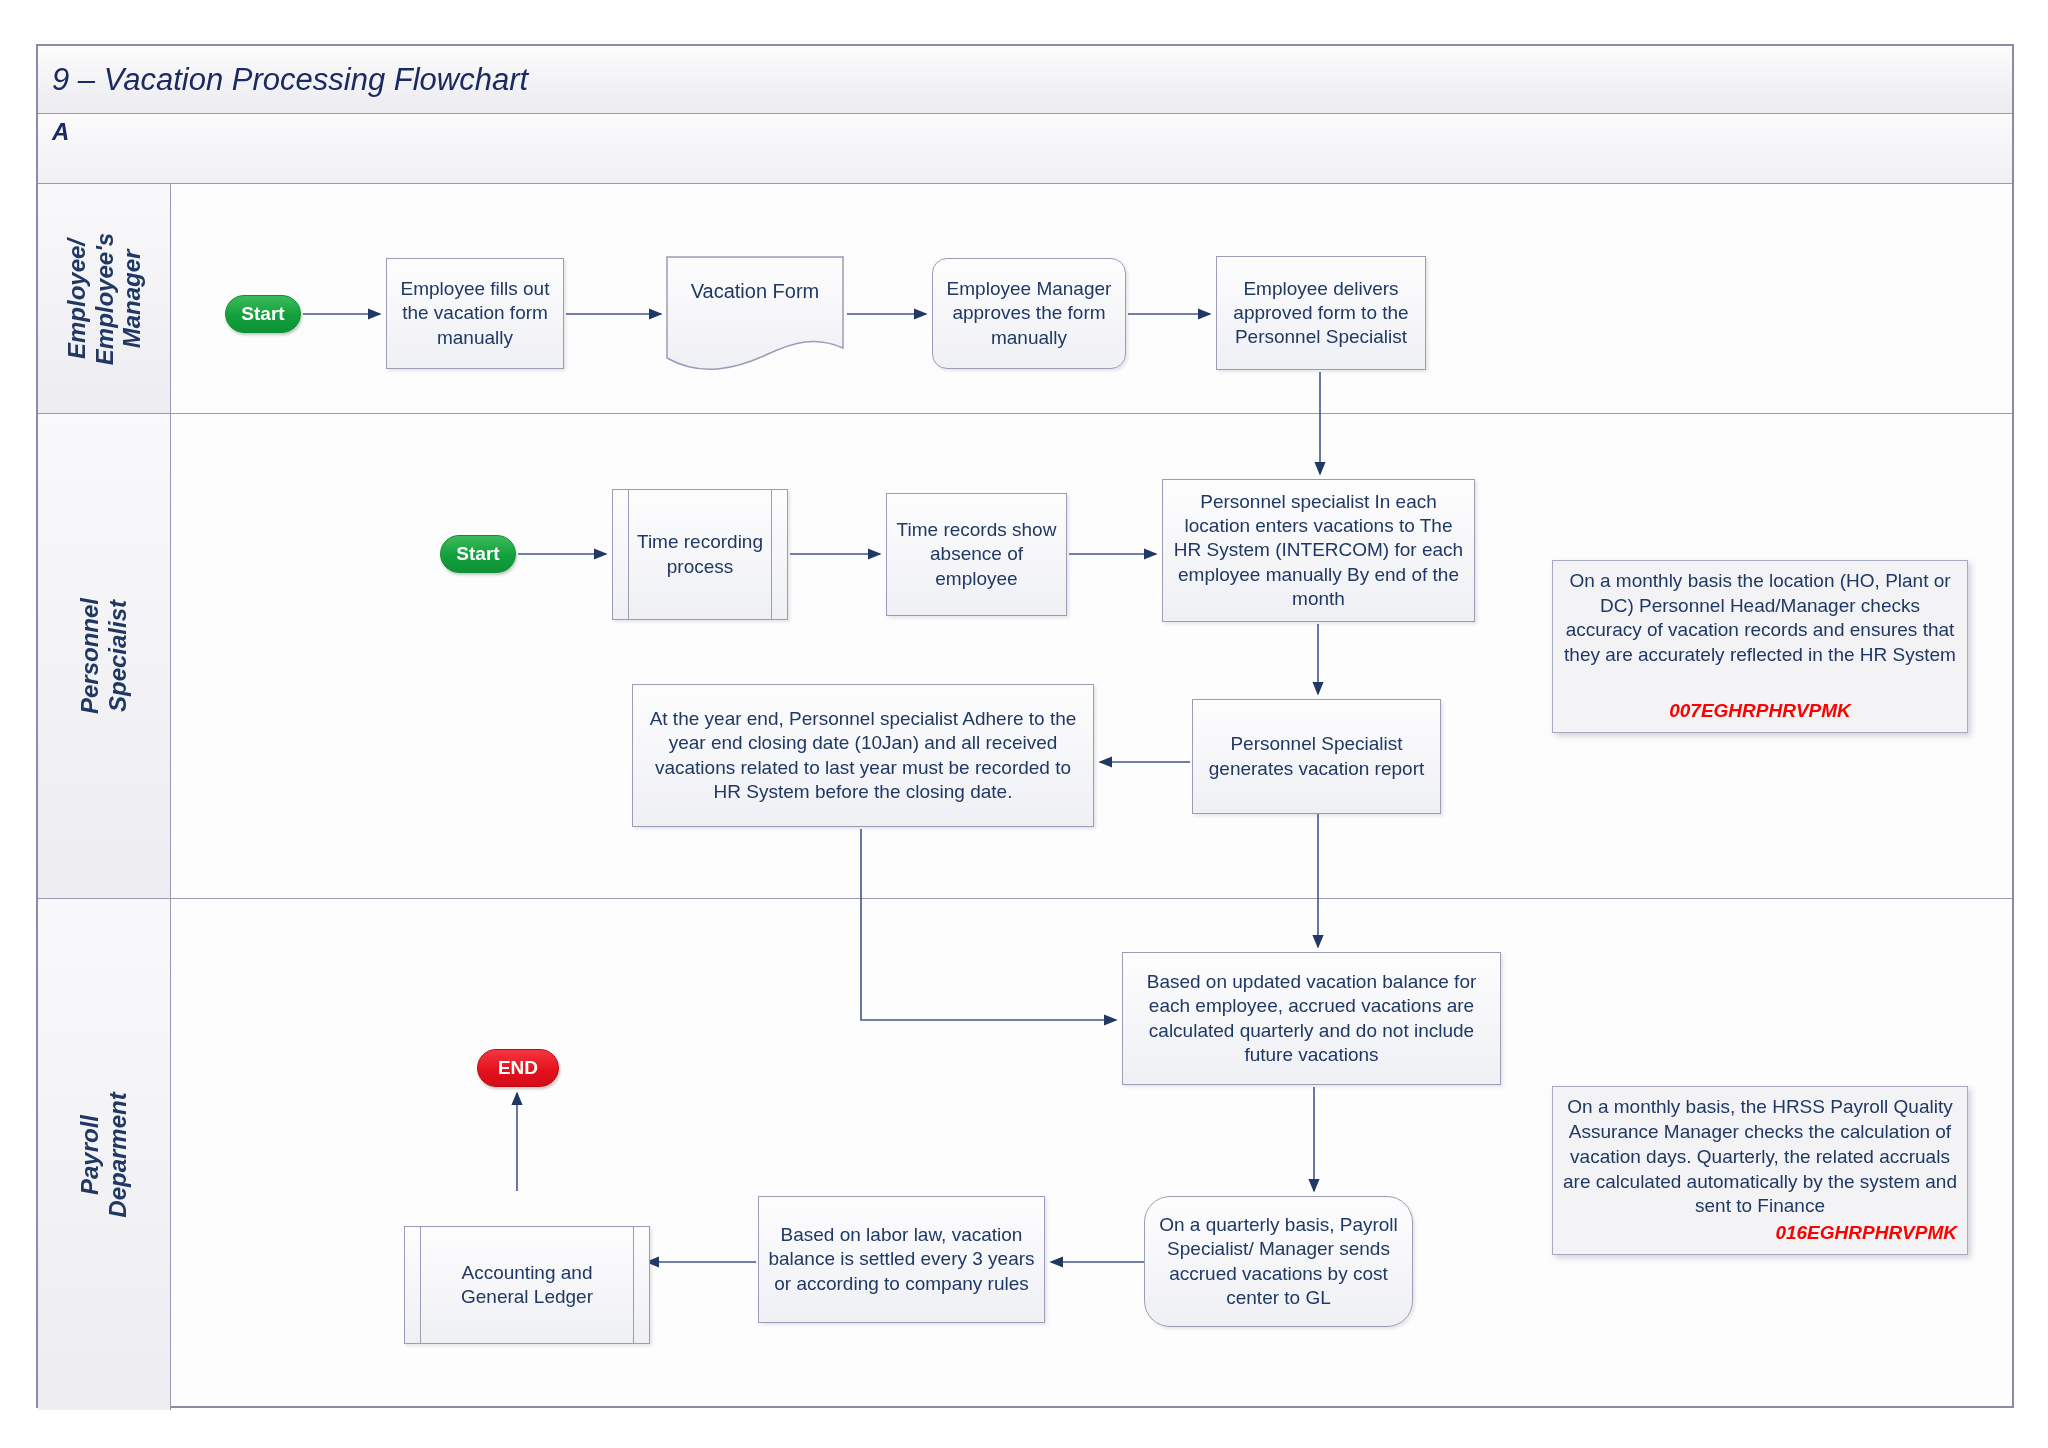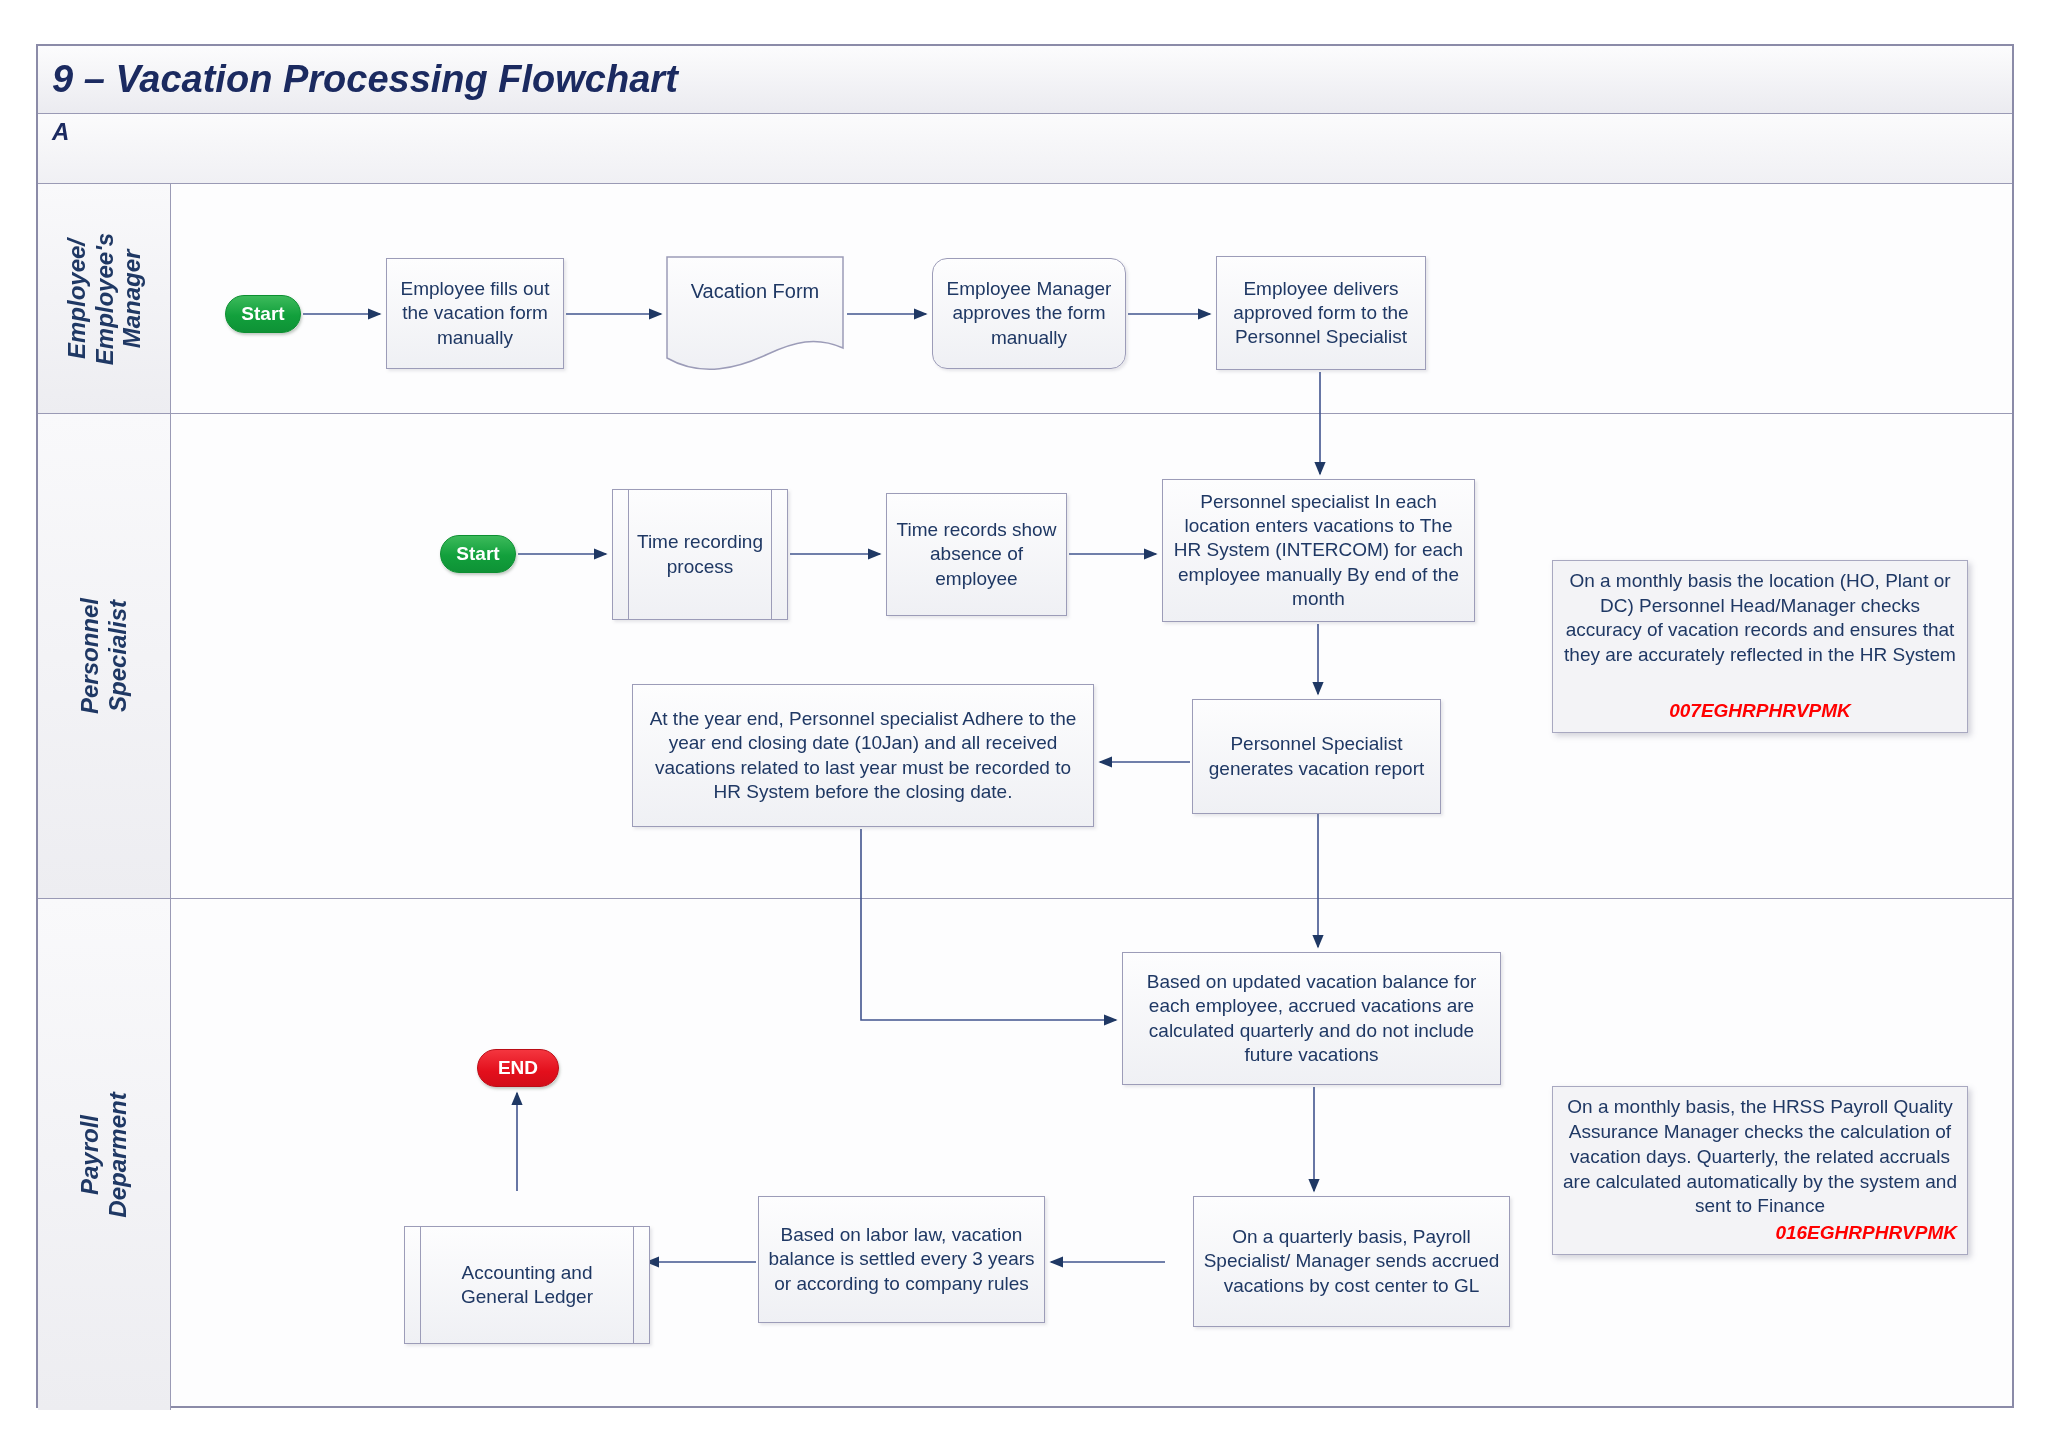--- a/index.html
+++ b/index.html
@@ -7,21 +7,21 @@
   body { font-family:"Liberation Sans", sans-serif; color:#1f3864; }
   .canvas { position:relative; width:2048px; height:1448px; background:#ffffff; overflow:hidden; }
 
   
   .frame { position:absolute; left:36px; top:44px; width:1978px; height:1364px;
            border:2px solid #8b8ba8; background:#fdfdfe; }
   .title-row { position:absolute; left:0; top:0; width:100%; height:68px;
                border-bottom:1px solid #9a9ab5;
                background:linear-gradient(180deg,#fcfcfd 0%,#ebebf0 100%);
                display:flex; align-items:center; padding-left:14px; }
-  .title-text { font-size:38px; font-weight:bold; font-style:italic; color:#1b2a60; }
+  .title-text { font-size:31px; font-weight:normal; font-style:italic; color:#1b2a60; }
   .a-row { position:absolute; left:0; top:68px; width:100%; height:70px;
            border-bottom:1px solid #9a9ab5;
            background:linear-gradient(180deg,#fbfbfc 0%,#f0f0f4 100%); }
   .a-label { position:absolute; left:14px; top:4px; font-size:24px; font-weight:bold; font-style:italic; color:#1b2a60; }
 
   .lane { position:absolute; left:0; width:100%; border-bottom:1px solid #9a9ab5; }
   .lane.last { border-bottom:none; }
   .lane-header { position:absolute; left:0; top:0; width:133px; height:100%;
                  border-right:1px solid #9a9ab5;
                  background:linear-gradient(180deg,#f9f9fb 0%,#ededf1 100%); }
@@ -175,21 +175,21 @@
 
   <div class="note" style="position:absolute; left:1552px; top:560px; width:416px; height:173px;justify-content:space-between;">
     <span>On a monthly basis the location (HO, Plant or DC) Personnel Head/Manager checks accuracy of vacation records and ensures that they are accurately reflected in the HR System</span>
     <span class="code">007EGHRPHRVPMK</span>
   </div>
 
   <div class="node process" style="left:1122px; top:952px; width:379px; height:133px;">
     <span>Based on updated vacation balance for each employee, accrued vacations are calculated quarterly and do not include future vacations</span>
   </div>
 
-  <div class="node process" style="left:1193px; top:1196px; width:317px; height:131px;">
+  <div class="node process" style="left:1144px; top:1196px; width:269px; height:131px;border-radius:26px;">
     <span>On a quarterly basis, Payroll Specialist/ Manager sends accrued vacations by cost center to GL</span>
   </div>
 
   <div class="node process" style="left:758px; top:1196px; width:287px; height:127px;">
     <span>Based on labor law, vacation balance is settled every 3 years or according to company rules</span>
   </div>
 
   <div class="node subprocess" style="left:404px; top:1193px; width:246px; height:118px;margin-top:33px;">
     <span>Accounting and General Ledger</span>
   </div>

